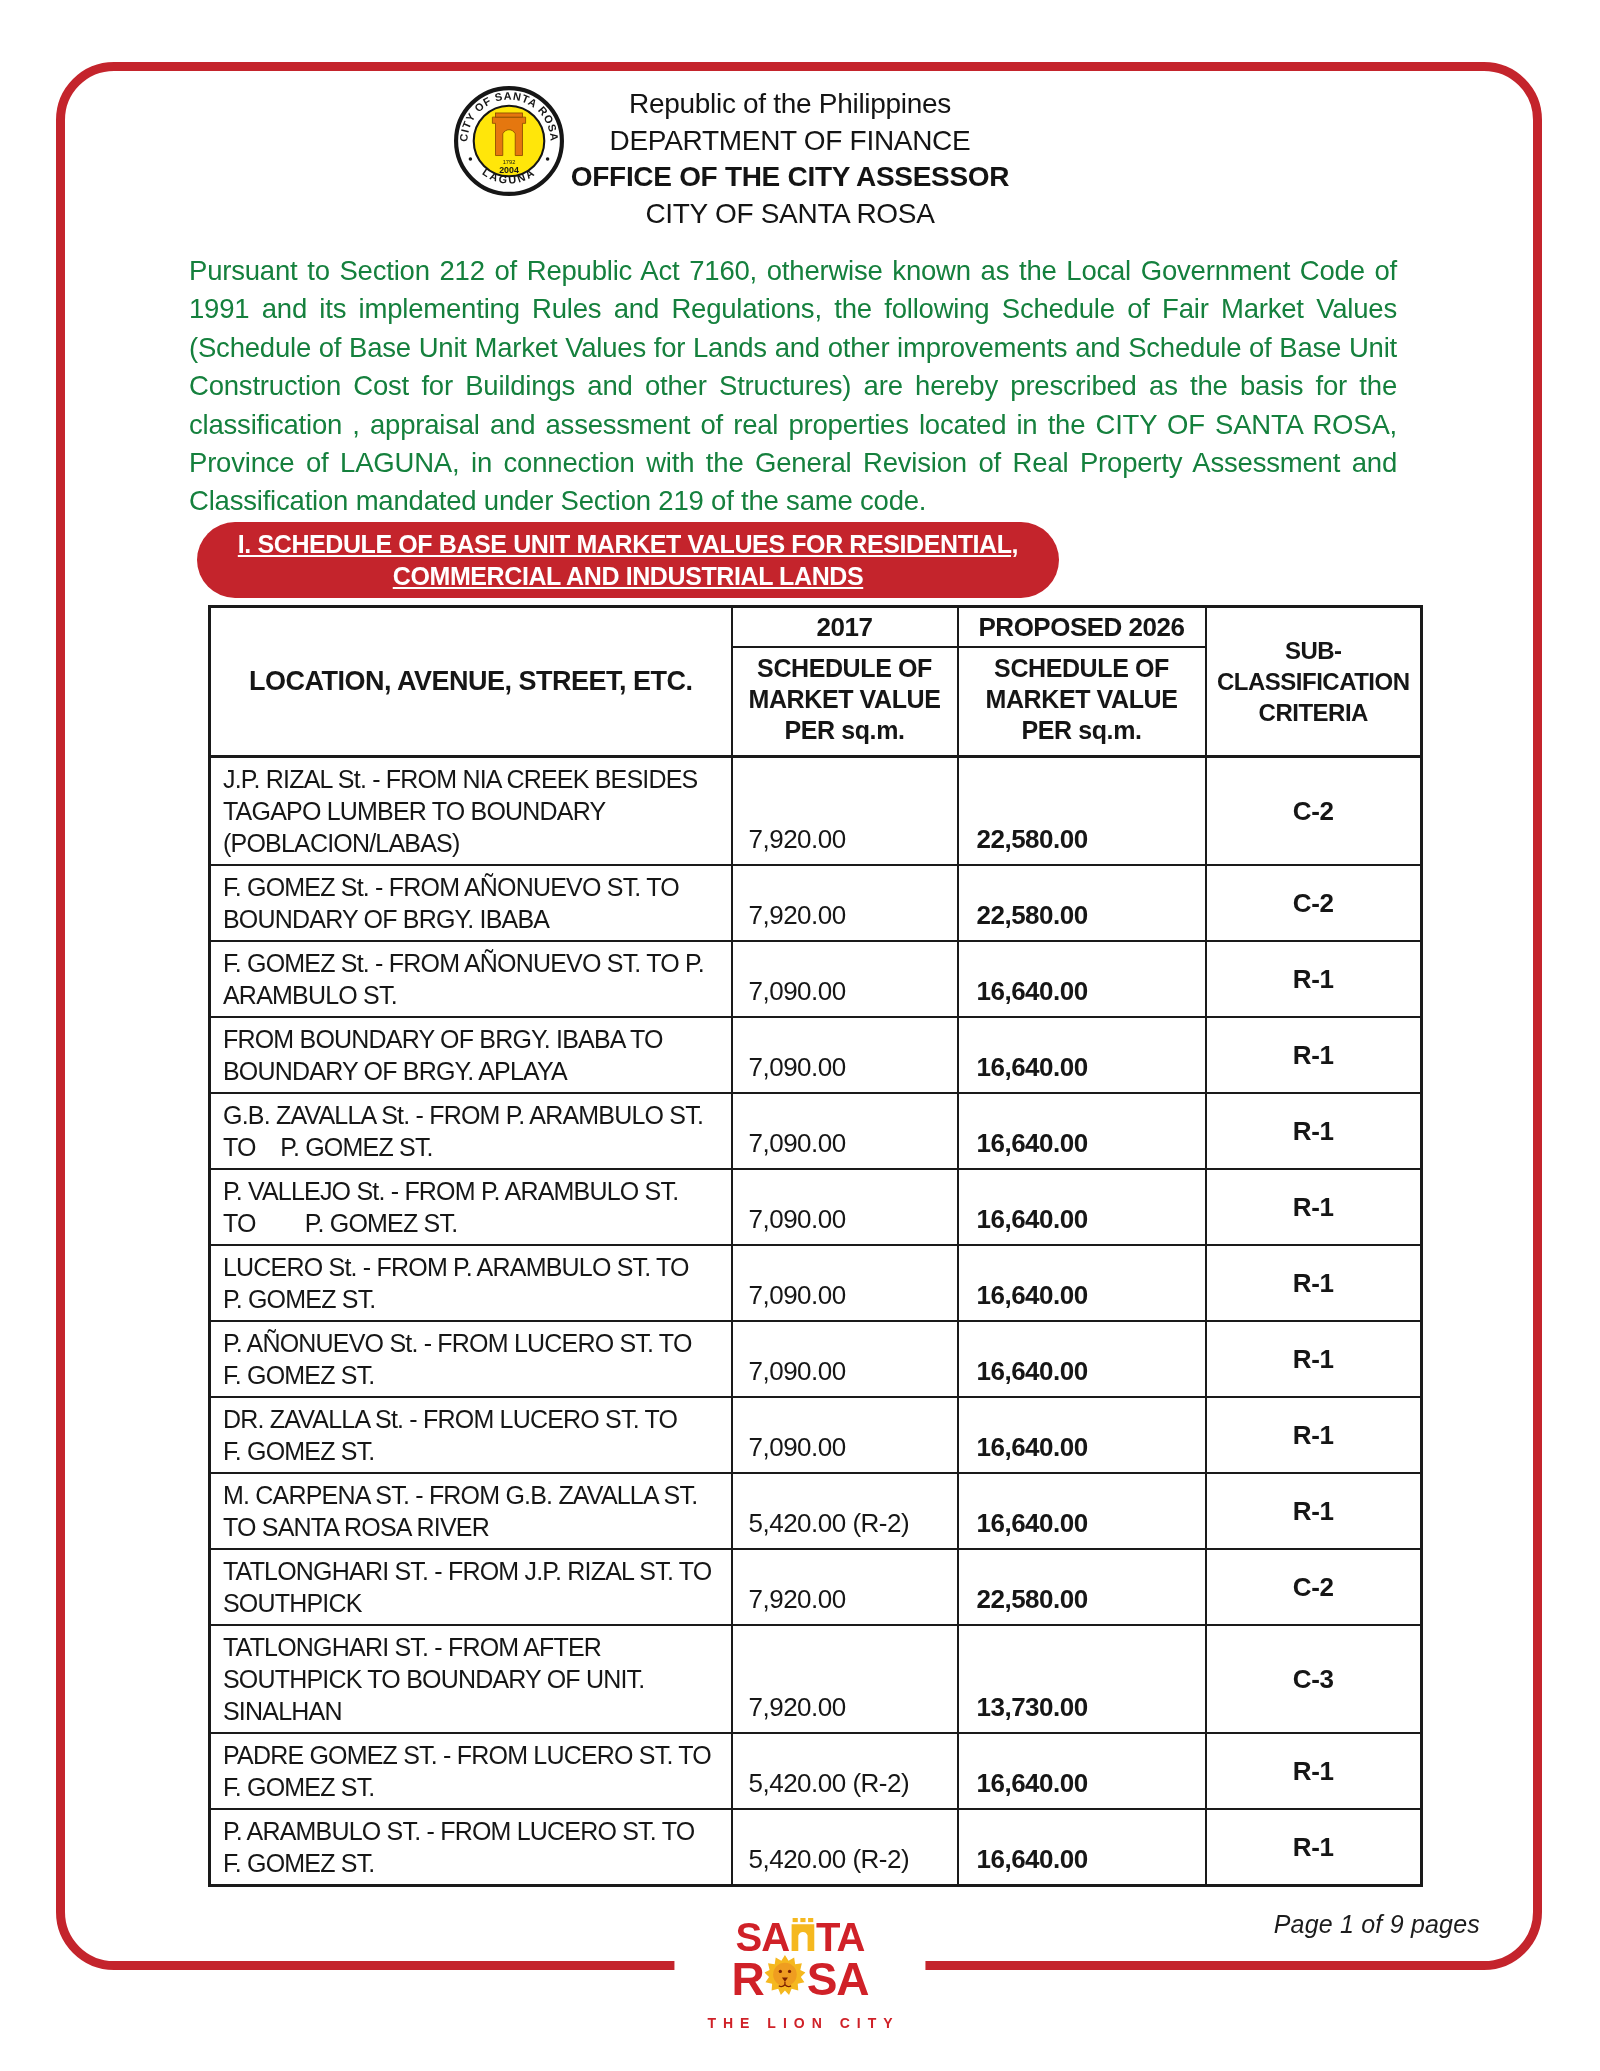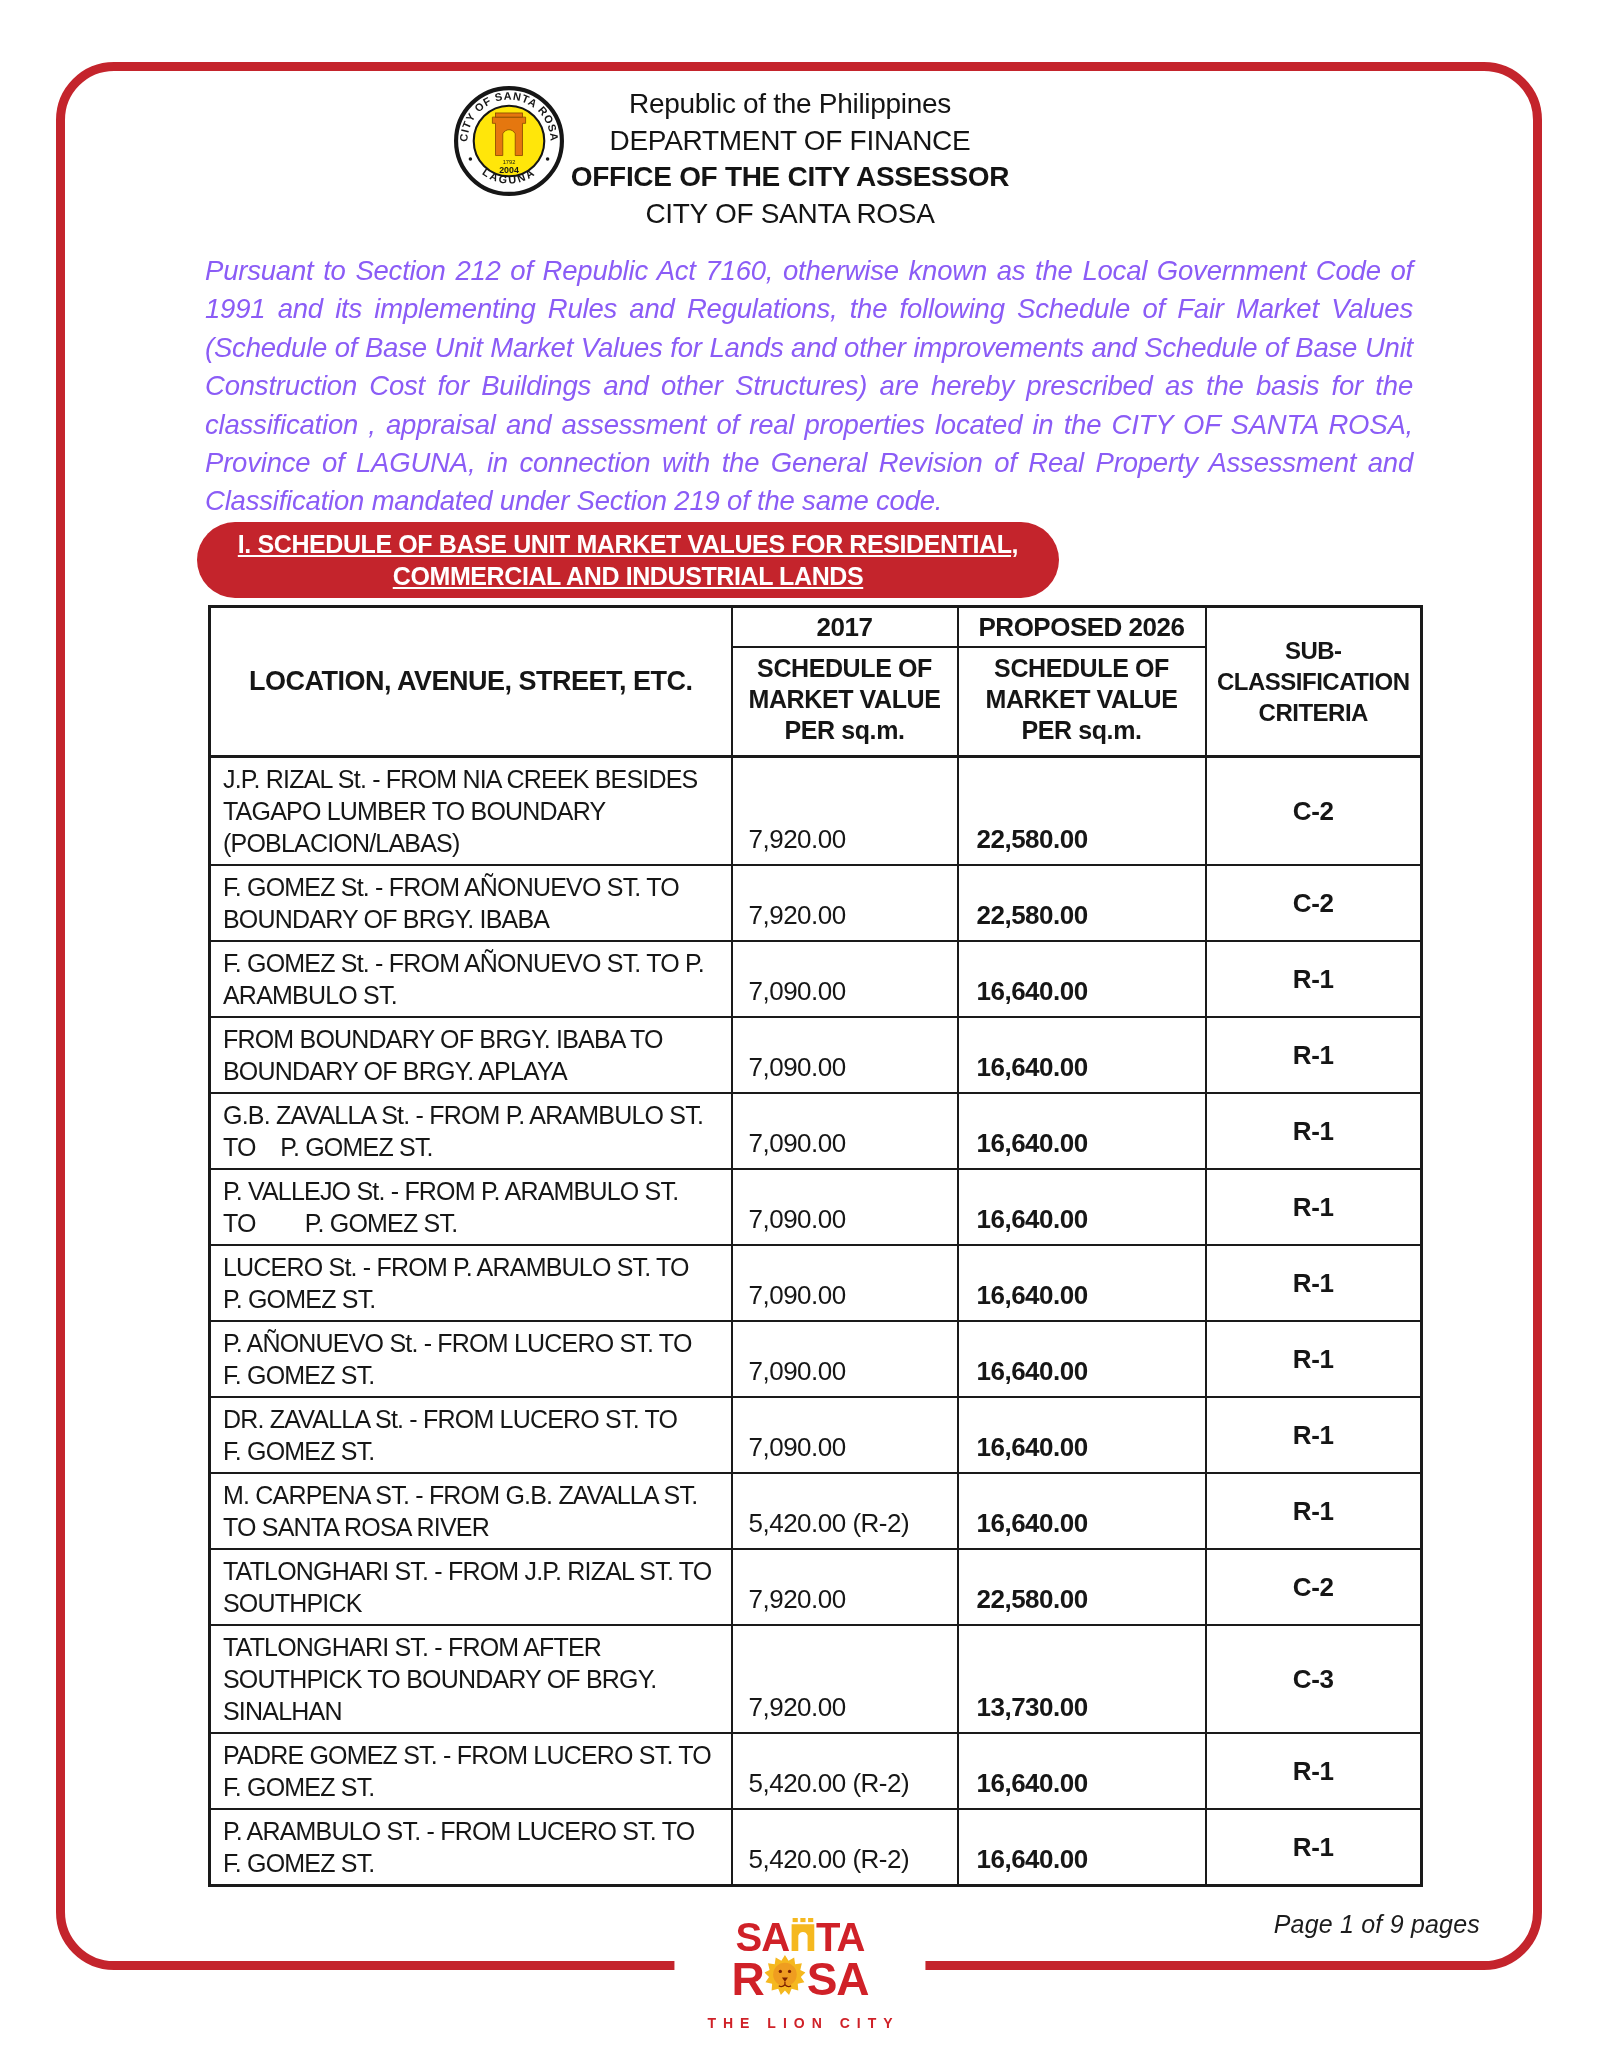--- a/index.html
+++ b/index.html
@@ -19,23 +19,23 @@
   
   .seal{position:absolute;left:454px;top:86px;width:110px;height:110px;}
   .head-text{
     position:absolute;left:520px;top:86px;width:540px;
     text-align:center;font-size:28px;line-height:36.5px;color:#141414;
     letter-spacing:-0.3px;
   }
   .head-text .bold{font-weight:bold;}
   
   .intro{
-    position:absolute;left:205px;top:252px;width:1208px;
+    position:absolute;left:189px;top:252px;width:1208px;
     font-size:27.5px;line-height:38.4px;text-align:justify;
-    letter-spacing:-0.2px;color:#8b5cf6;font-style:italic;
+    letter-spacing:-0.2px;color:#15803d;
   }
   
   .banner{
     position:absolute;left:197px;top:522px;width:862px;height:76px;
     background:#c4242c;border-radius:40px;
     display:flex;align-items:center;justify-content:center;
     color:#ffffff;font-weight:bold;font-size:25px;line-height:32px;
     text-align:center;white-space:pre;letter-spacing:-0.4px;text-decoration:underline;
   }
   
@@ -257,21 +257,21 @@
   <tr>
     <td class="loc">TATLONGHARI ST. - FROM J.P. RIZAL ST. TO
 SOUTHPICK</td>
     <td class="v17">7,920.00</td>
     <td class="v26">22,580.00</td>
     <td class="sub">C-2</td>
   </tr>
 
   <tr>
     <td class="loc">TATLONGHARI ST. - FROM AFTER
-SOUTHPICK TO BOUNDARY OF BRGY.
+SOUTHPICK TO BOUNDARY OF UNIT.
 SINALHAN</td>
     <td class="v17">7,920.00</td>
     <td class="v26">13,730.00</td>
     <td class="sub">C-3</td>
   </tr>
 
   <tr>
     <td class="loc">PADRE GOMEZ ST. - FROM LUCERO ST. TO
 F. GOMEZ ST.</td>
     <td class="v17">5,420.00 (R-2)</td>

